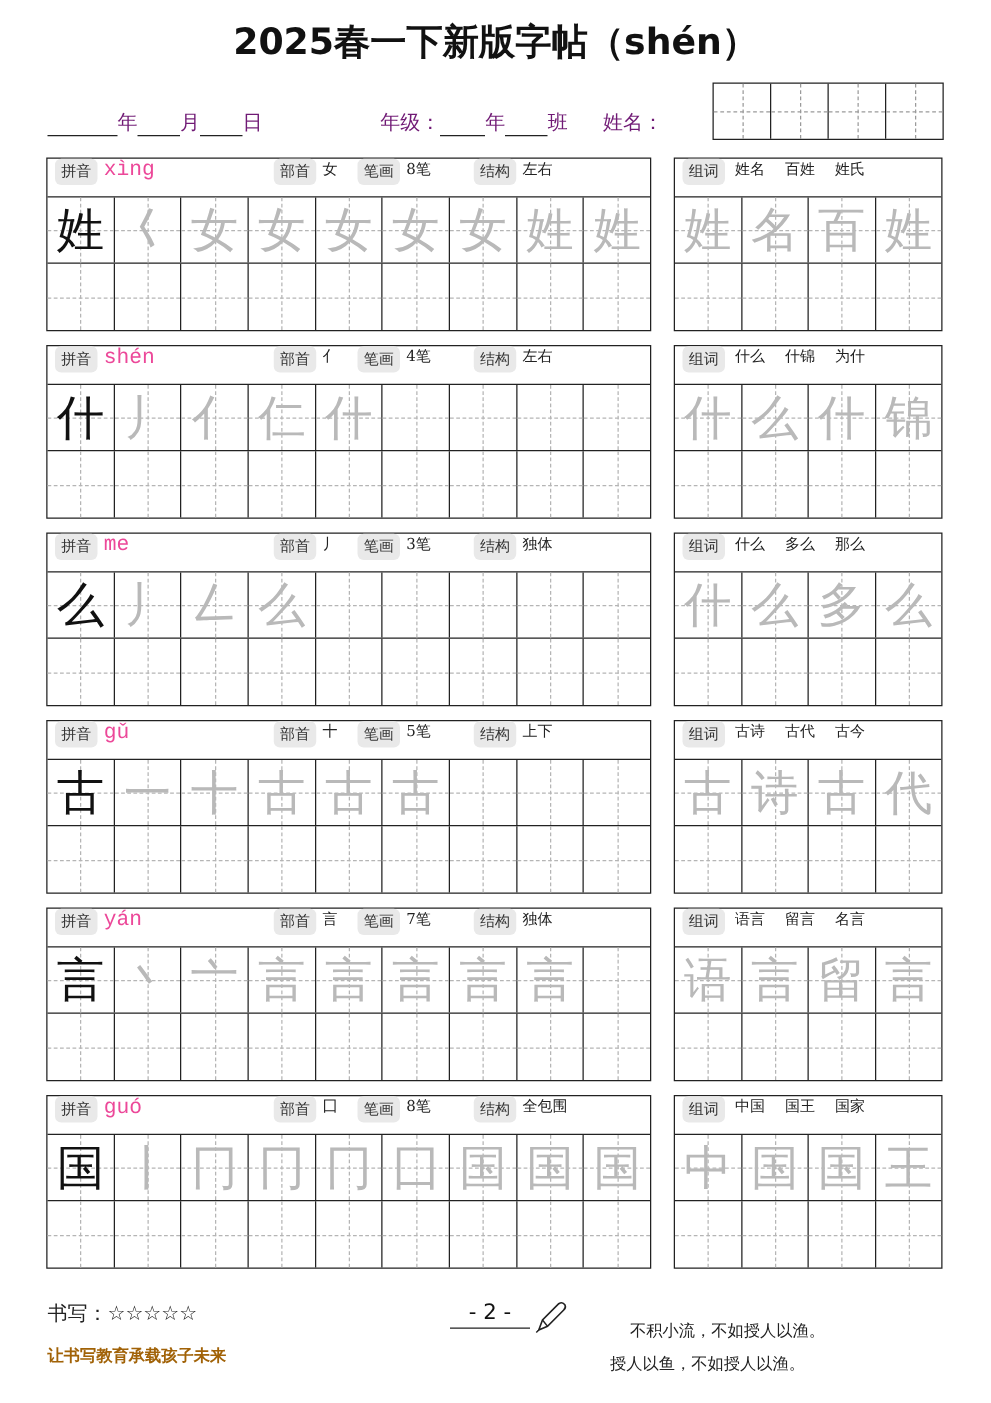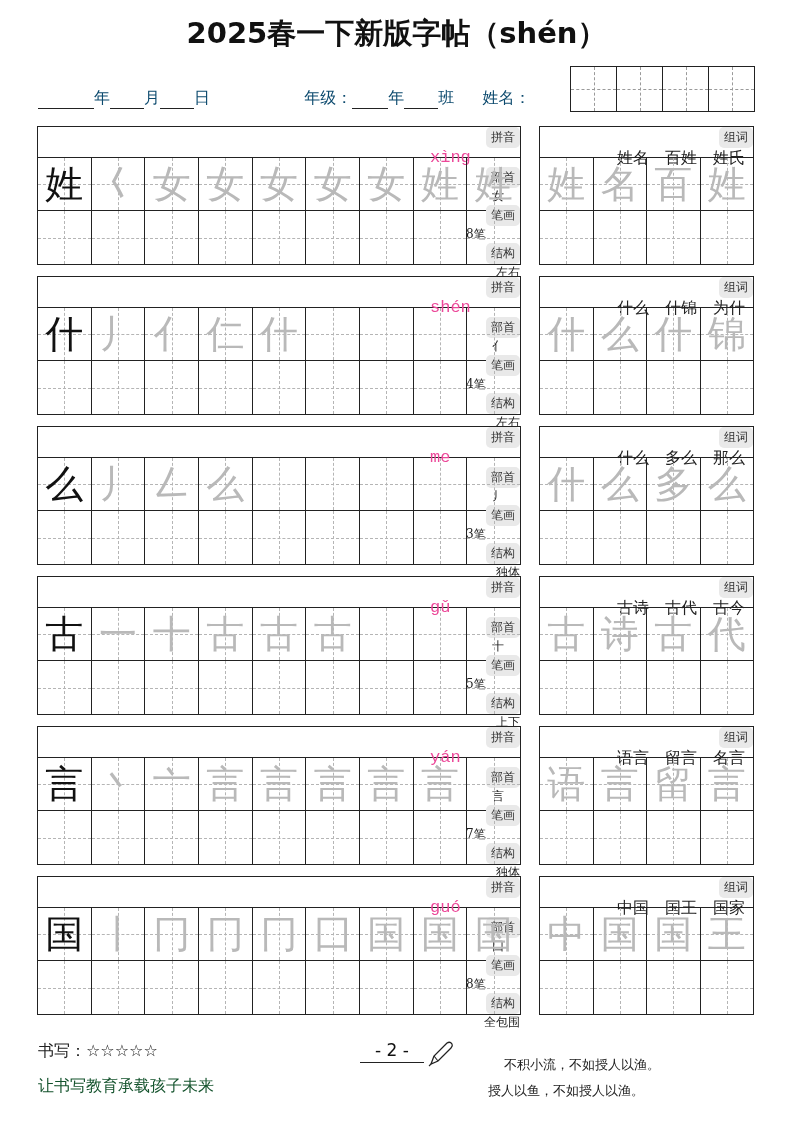--- a/index.html
+++ b/index.html
@@ -5,50 +5,50 @@
   * { box-sizing: border-box; margin: 0; padding: 0; }
   html, body { width: 793px; height: 1122px; background: #ffffff; overflow: hidden; }
   body { position: relative; font-family: "DejaVu Sans", sans-serif; color: #111; }
 
   .title {
     position: absolute; left: 0; top: 14px; width: 793px; text-align: center;
     font-size: 29px; font-weight: bold; letter-spacing: 0px; color: #111;
     font-family: "DejaVu Sans", sans-serif;
   }
 
-  .info-row { position: absolute; top: 88px; left: 38px; font-size: 16px; color: #0c4a6e; white-space: nowrap; }
+  .info-row { position: absolute; top: 88px; left: 38px; font-size: 16px; color: #701a75; white-space: nowrap; }
   .info-row span { display: inline-block; vertical-align: bottom; }
   .blank { display: inline-block; border-bottom: 1.3px solid #222; height: 18px; vertical-align: bottom; }
 
   .namebox { position: absolute; left: 570px; top: 66px; width: 185px; height: 46px; border: 1.3px solid #222; display: flex; }
   .namebox .nc { flex: 1; position: relative; border-right: 1.3px solid #222; }
   .namebox .nc:last-child { border-right: none; }
   .namebox .nc::before { content: ""; position: absolute; left: 50%; top: 0; bottom: 0; border-left: 1px dashed #9a9a9a; }
   .namebox .nc::after { content: ""; position: absolute; top: 50%; left: 0; right: 0; border-top: 1px dashed #9a9a9a; }
 
   .block { position: absolute; border: 1.3px solid #222; background: #fff; }
-  .block .hdr { height: 31px; border-bottom: 1.3px solid #222; display: flex; align-items: flex-end; padding-left: 6px; font-size: 13px; white-space: nowrap; flex-direction: column; }
+  .block .hdr { height: 31px; border-bottom: 1.3px solid #222; display: flex; align-items: flex-start; padding-left: 6px; font-size: 13px; white-space: nowrap; }
   .tag { display: inline-block; background: #e9e9e9; border-radius: 5px; padding: 2px 5px; font-size: 12px; color: #333; font-family: "DejaVu Serif", serif; }
   .pinyin { font-size: 17px; margin-left: 5px; color: #ec4899; font-family: Liberation Mono, monospace; }
   .val { font-size: 12px; margin-left: 5px; color: #222; font-family: "DejaVu Serif", serif; }
-  .words { font-size: 16px; color: #222; font-family: "DejaVu Serif", serif; padding-left: 24px; }
+  .words { font-size: 12px; color: #222; font-family: "DejaVu Serif", serif; }
   .words span { margin-left: 8px; margin-right: 8px; }
 
   .grid-row { display: flex; height: 53px; border-bottom: 1.3px solid #222; }
   .grid-row:last-child { border-bottom: none; }
   .cell { flex: 1; position: relative; border-right: 1.3px solid #222; display: flex; align-items: center; justify-content: center; }
   .cell:last-child { border-right: none; }
   .cell::before { content: ""; position: absolute; left: 50%; top: 0; bottom: 0; border-left: 1px dashed #b5b5b5; }
   .cell::after { content: ""; position: absolute; top: 50%; left: 0; right: 0; border-top: 1px dashed #b5b5b5; }
   .cell .ch { position: relative; z-index: 2; font-size: 38px; line-height: 1; font-family: "DejaVu Serif", serif; }
   .cell .ch.main { color: #111; font-family: "DejaVu Sans", sans-serif; }
   .cell .ch.trace { color: #b9b9b9; font-family: "DejaVu Serif", serif; }
 
   .footer-left1 { position: absolute; left: 38px; top: 1041px; font-size: 16px; color: #222; }
-  .footer-left2 { position: absolute; left: 38px; top: 1076px; font-size: 16px; font-weight: normal; color: #14532d; }
+  .footer-left2 { position: absolute; left: 38px; top: 1076px; font-size: 13px; font-weight: bold; color: #a16207; }
   .page-num { position: absolute; left: 360px; top: 1040px; width: 64px; text-align: center; font-size: 17px; color: #111; border-bottom: 1.5px solid #222; padding-bottom: 2px; }
   .pen-icon { position: absolute; left: 425px; top: 1038px; width: 30px; height: 30px; }
   .quote1 { position: absolute; left: 504px; top: 1056px; font-size: 13px; color: #222; font-family: "DejaVu Serif", serif; }
   .quote2 { position: absolute; left: 488px; top: 1082px; font-size: 13px; color: #222; font-family: Liberation Serif, serif; }
 </style>
 </head>
 <body>
 
 <div class="title">2025春一下新版字帖（shén）</div>
 

